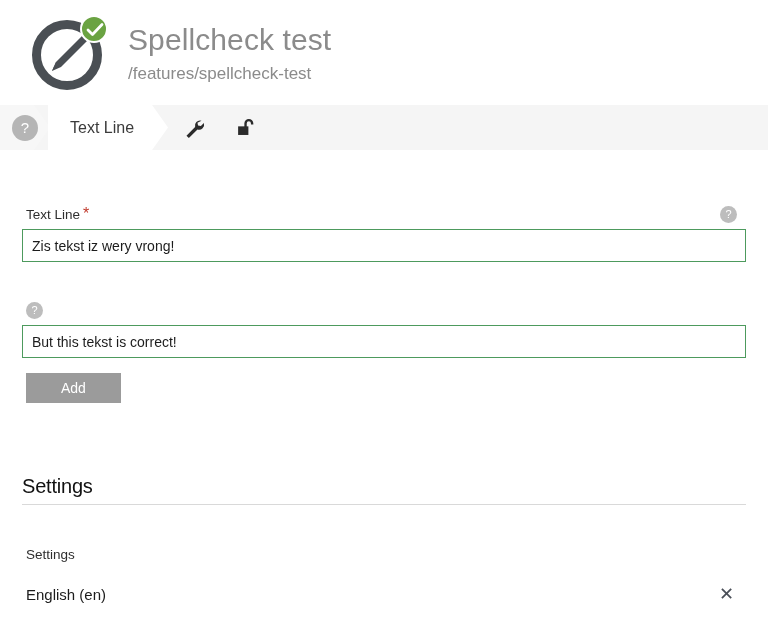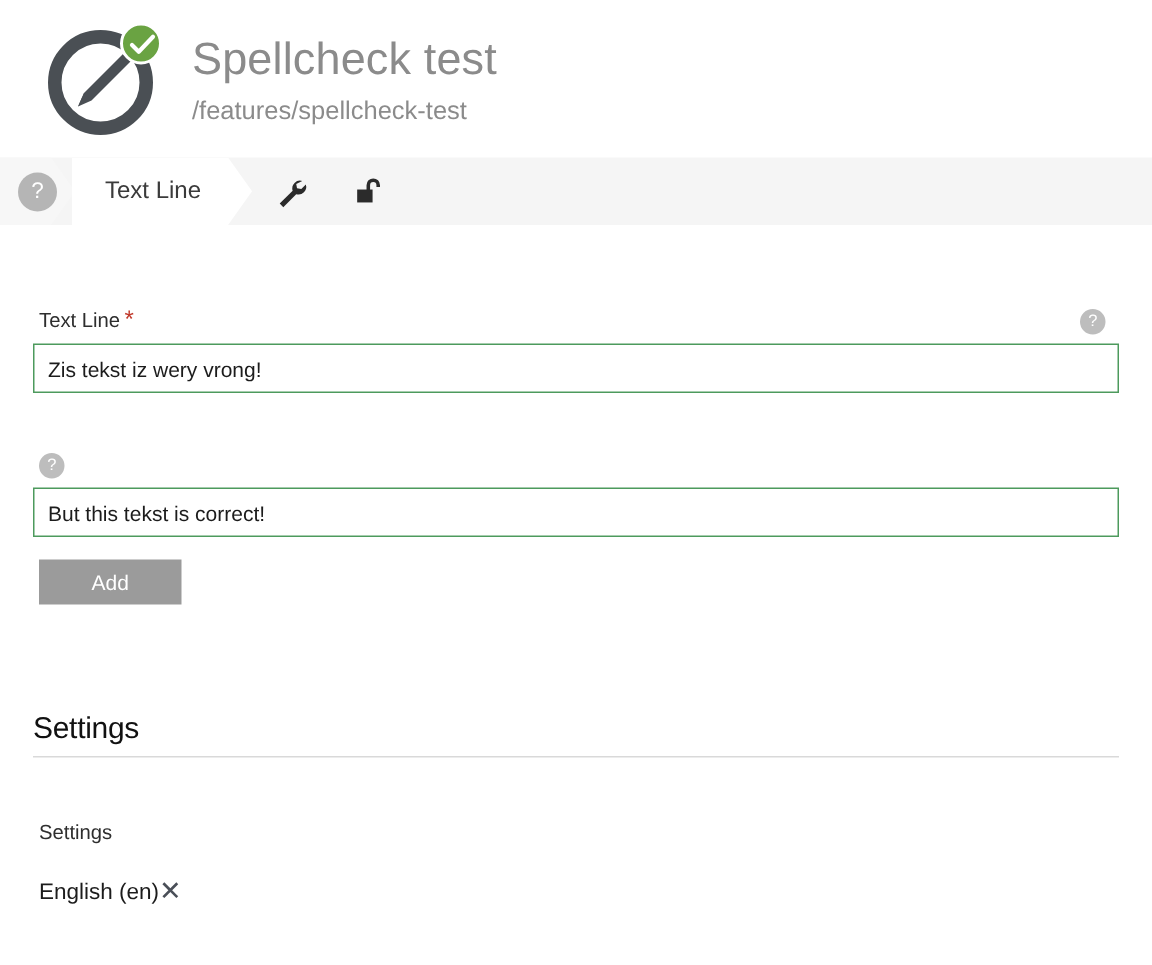--- a/index.html
+++ b/index.html
@@ -181,20 +181,21 @@
   }
   .setting-label {
     font-size: 13.5px;
     color: #2e2e2e;
     margin-top: 42px;
     padding-left: 4px;
   }
   .setting-row {
     display: flex;
     align-items: center;
+    justify-content: space-between;
     margin-top: 23px;
     padding-left: 4px;
   }
   .setting-value { font-size: 15px; color: #1c1c1c; }
   .remove-x {
     font-size: 18px;
     color: #4a4f58;
     padding-right: 12px;
     cursor: pointer;
     line-height: 1;

